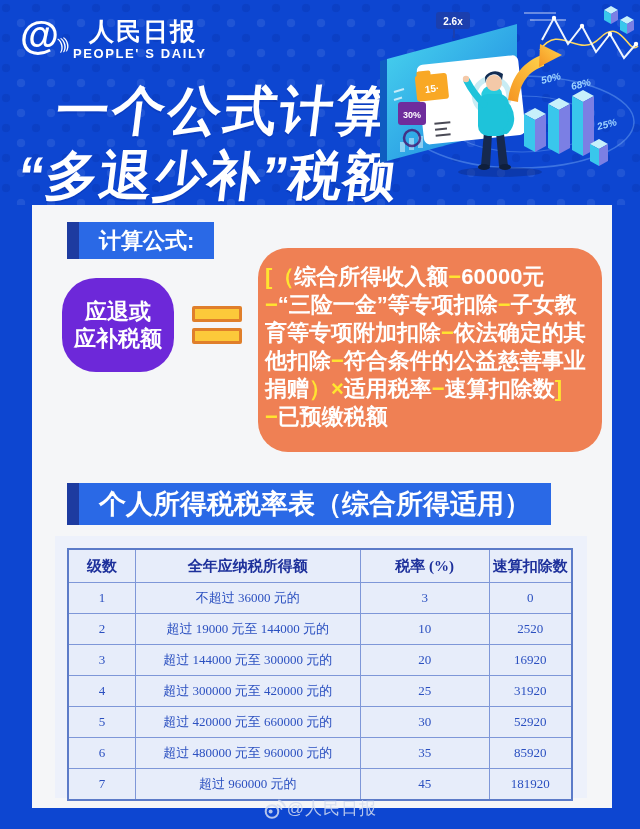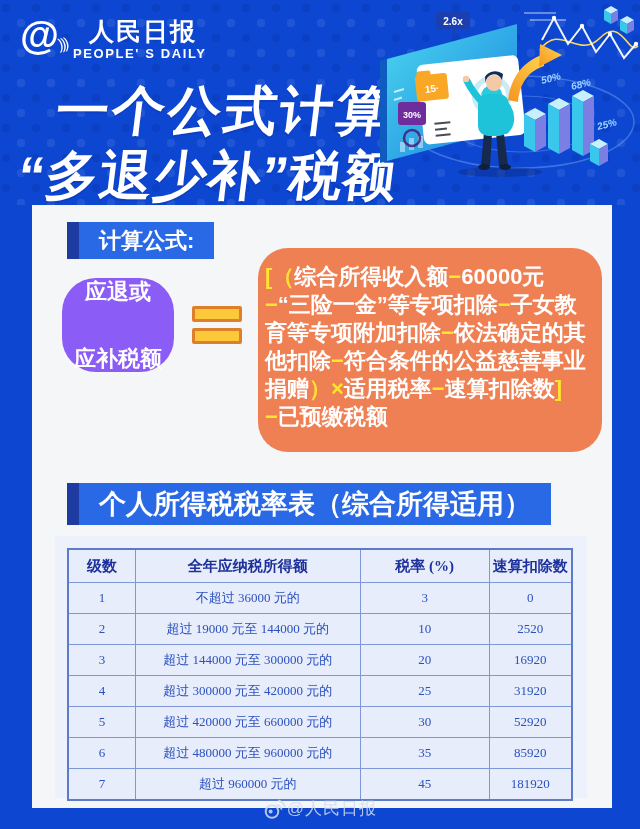--- a/index.html
+++ b/index.html
@@ -31,23 +31,23 @@
   
   .card{position:absolute;left:32px;top:205px;width:580px;height:603px;background:#f5f6f8;}
   
   .banner{position:absolute;display:flex;align-items:stretch;padding-left:45px;}
   .banner .fold{width:12px;background:#1d3ba0;}
   .banner .bmain{background:#2a69e6;color:#fff;font-weight:bold;display:flex;align-items:center;
                  padding:0 20px;white-space:nowrap;}
   .banner1{left:22px;top:222px;height:37px;font-size:22px;}
   .banner2{left:22px;top:483px;height:42px;font-size:27px;}
   
-  .lhs{position:absolute;left:62px;top:278px;width:112px;height:94px;background:#8b5cf6;
+  .lhs{position:absolute;left:62px;top:278px;width:112px;height:94px;background:#6d28d9;
        border-radius:34px;color:#fff;font-weight:bold;font-size:22px;line-height:27px;
-       display:flex;flex-direction:column;align-items:center;justify-content:space-between;text-align:center;}
+       display:flex;flex-direction:column;align-items:center;justify-content:center;text-align:center;}
   .equals{position:absolute;left:192px;top:306px;width:50px;}
   .equals .bar{height:10px;background:#fcc93a;border:3px solid #e07f2b;border-radius:2px;margin-bottom:6px;}
   .fbox{position:absolute;left:258px;top:248px;width:344px;height:204px;background:#ef8054;
         border-radius:30px;box-sizing:border-box;padding:15px 12px 0 7px;
         font-size:22px;font-weight:bold;line-height:28px;color:#fff;letter-spacing:0;}
   .fbox .hl{color:#ffe430;}
   
   .tpanel{position:absolute;left:55px;top:536px;width:532px;height:262px;background:#edf1fb;}
   table.tax{border-collapse:collapse;position:absolute;left:67px;top:548px;width:506px;
             font-family:"Liberation Serif","DejaVu Serif",serif;color:#2b50c0;

